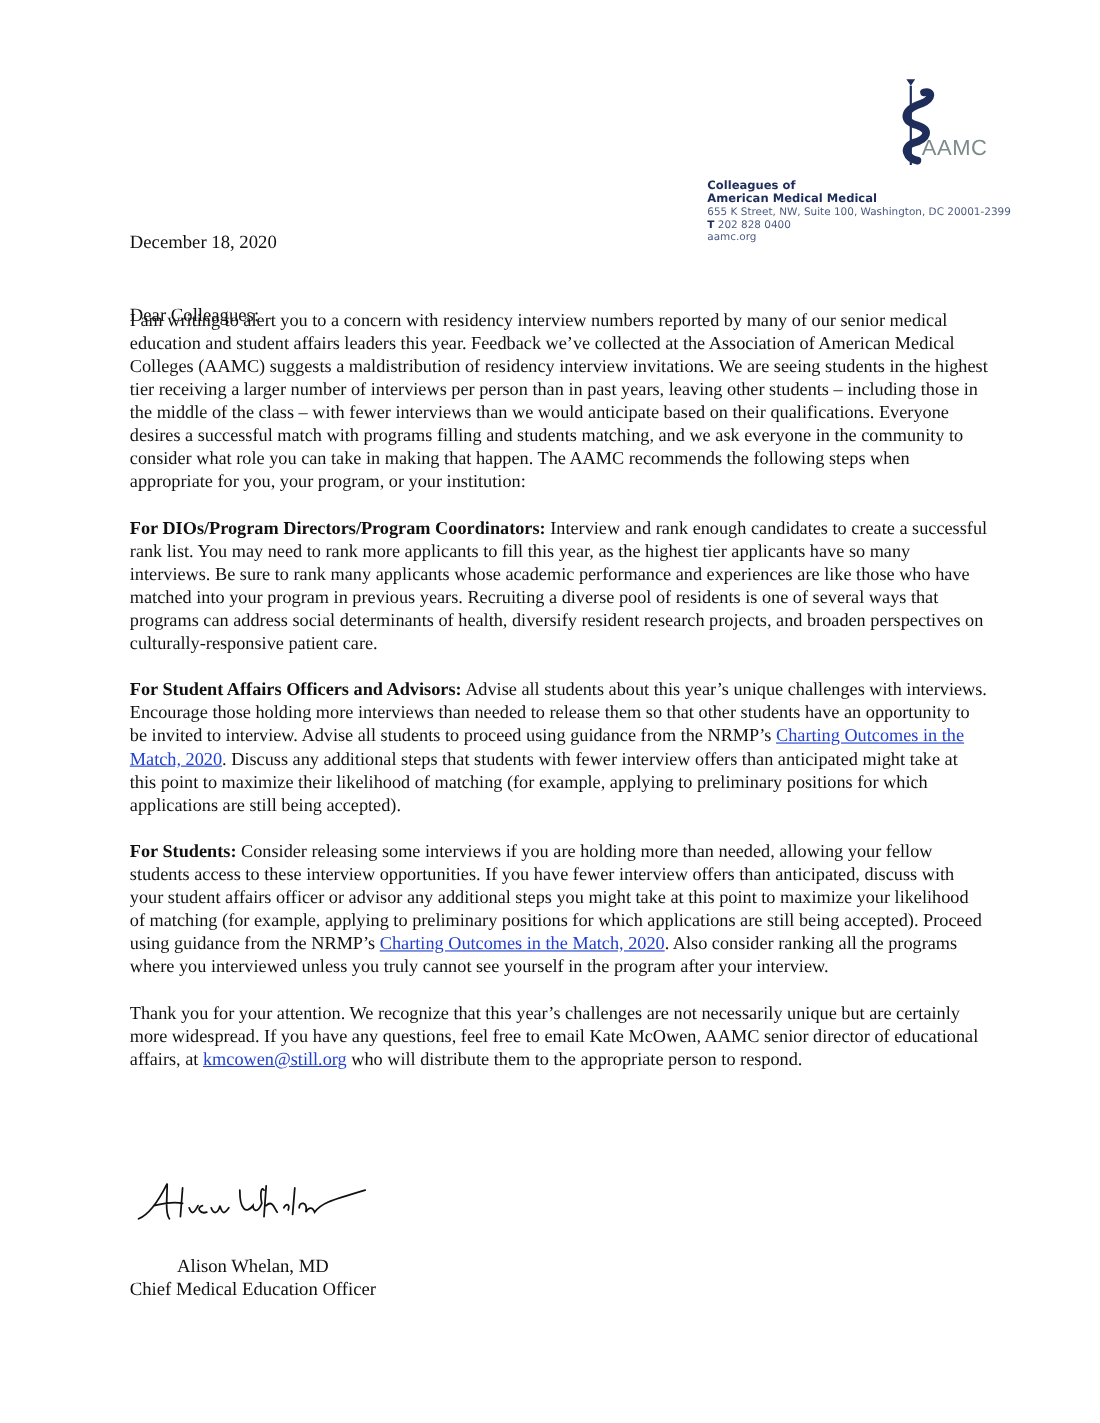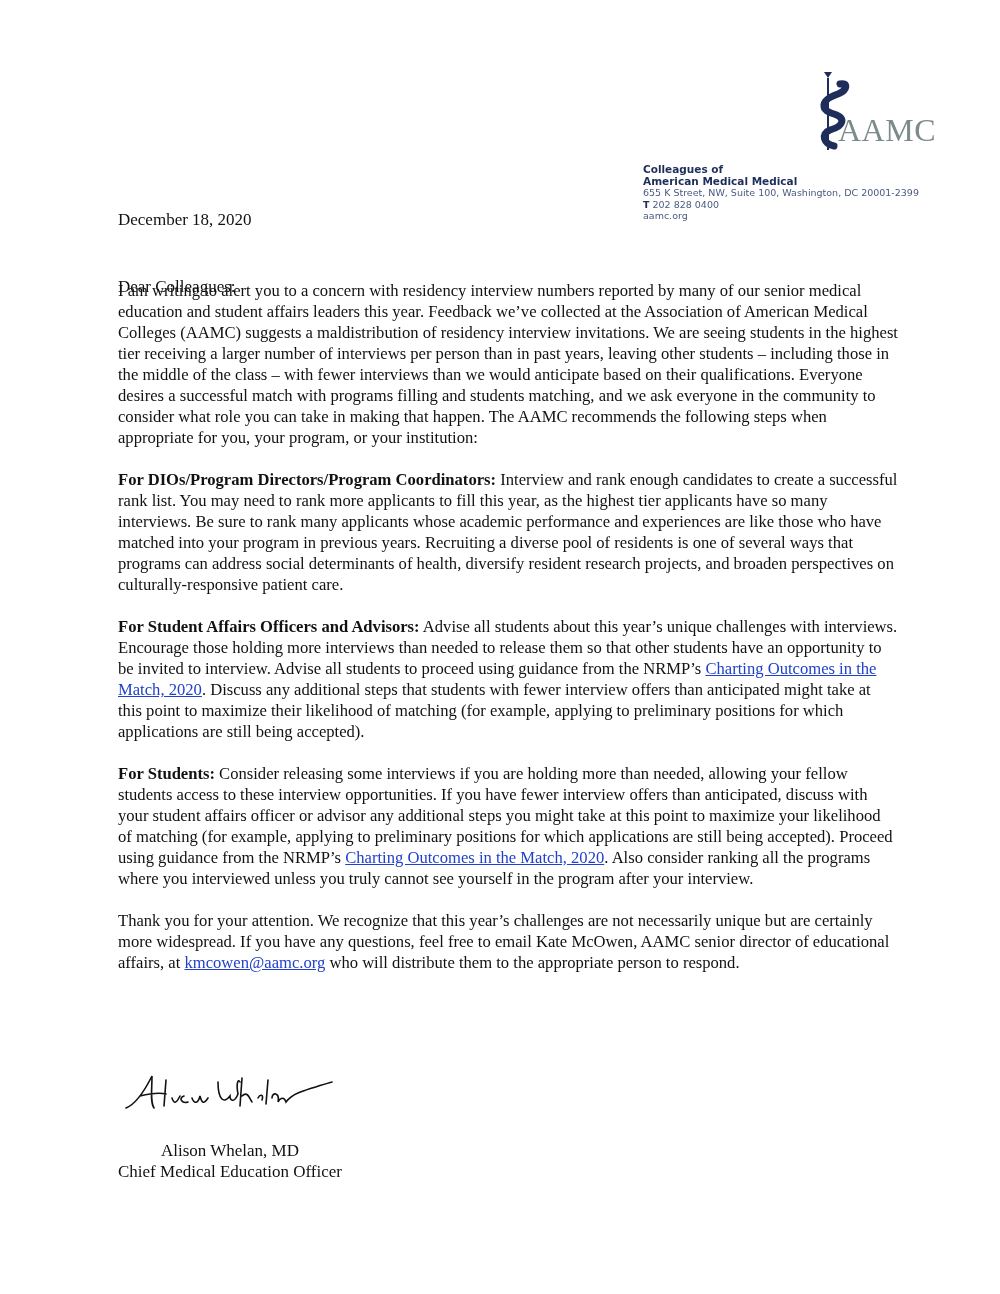--- a/index.html
+++ b/index.html
@@ -1,18 +1,18 @@
 <!DOCTYPE html>
 <html><head>
 <meta charset="utf-8">
 <style>
   html, body { margin: 0; padding: 0; background: #ffffff; }
   body { width: 1000px; height: 1294px; position: relative; overflow: hidden; font-family: "Liberation Serif", serif; color: #111; }
   .logo { position: absolute; left: 818px; top: 70px; width: 120px; height: 90px; }
-  .logo-text { position: absolute; left: 838px; top: 112px; font-family: Liberation Serif, serif; font-size: 32px; color: #7d8a8c; letter-spacing: 0.5px; }
+  .logo-text { position: absolute; left: 838px; top: 124px; font-family: Liberation Sans, sans-serif; font-size: 20px; color: #7d8a8c; letter-spacing: 0.5px; }
   .org { position: absolute; left: 643px; top: 164px; font-family: "DejaVu Sans", sans-serif; color: #2a3a66; line-height: 11.5px; }
   .org .name { font-weight: bold; font-size: 10.5px; color: #1e2d5a; }
   .org .addr { font-size: 9.5px; color: #4a5a80; }
   .org .phone { font-size: 9.5px; color: #4a5a80; }
   .org .phone b { color: #1e2d5a; }
   .org .web { font-size: 9.5px; color: #4a5a80; }
   .date { position: absolute; left: 118px; top: 170px; font-size: 17px; margin-top: 40px; }
   .salutation { position: absolute; left: 118px; top: 238px; font-size: 17px; margin-top: 39px; }
   .body { position: absolute; left: 118px; top: 280px; width: 780px; font-size: 16.6px; line-height: 21px; }
   .body p { margin: 0 0 21px 0; }
@@ -40,21 +40,21 @@
 </div>
 
 <div class="date">December 18, 2020</div>
 <div class="salutation">Dear Colleagues:</div>
 
 <div class="body">
   <p>I am writing to alert you to a concern with residency interview numbers reported by many of our senior medical education and student affairs leaders this year. Feedback we’ve collected at the Association of American Medical Colleges (AAMC) suggests a maldistribution of residency interview invitations. We are seeing students in the highest tier receiving a larger number of interviews per person than in past years, leaving other students – including those in the middle of the class – with fewer interviews than we would anticipate based on their qualifications. Everyone desires a successful match with programs filling and students matching, and we ask everyone in the community to consider what role you can take in making that happen. The AAMC recommends the following steps when appropriate for you, your program, or your institution:</p>
   <p><b>For DIOs/Program Directors/Program Coordinators:</b><span> Interview and rank enough candidates to create a successful rank list. You may need to rank more applicants to fill this year, as the highest tier applicants have so many interviews. Be sure to rank many applicants whose academic performance and experiences are like those who have matched into your program in previous years. Recruiting a diverse pool of residents is one of several ways that programs can address social determinants of health, diversify resident research projects, and broaden perspectives on culturally-responsive patient care.</span></p>
   <p><b>For Student Affairs Officers and Advisors:</b><span> Advise all students about this year’s unique challenges with interviews. Encourage those holding more interviews than needed to release them so that other students have an opportunity to be invited to interview. Advise all students to proceed using guidance from the NRMP’s </span><a class="link">Charting Outcomes in the Match, 2020</a><span>. Discuss any additional steps that students with fewer interview offers than anticipated might take at this point to maximize their likelihood of matching (for example, applying to preliminary positions for which applications are still being accepted).</span></p>
   <p><b>For Students:</b><span> Consider releasing some interviews if you are holding more than needed, allowing your fellow students access to these interview opportunities. If you have fewer interview offers than anticipated, discuss with your student affairs officer or advisor any additional steps you might take at this point to maximize your likelihood of matching (for example, applying to preliminary positions for which applications are still being accepted). Proceed using guidance from the NRMP’s </span><a class="link">Charting Outcomes in the Match, 2020</a><span>. Also consider ranking all the programs where you interviewed unless you truly cannot see yourself in the program after your interview.</span></p>
-  <p><span>Thank you for your attention. We recognize that this year’s challenges are not necessarily unique but are certainly more widespread. If you have any questions, feel free to email Kate McOwen, AAMC senior director of educational affairs, at </span><a class="link">kmcowen@aamc.org</a><span> who will distribute them to the appropriate person to respond.</span></p>
+  <p><span>Thank you for your attention. We recognize that this year’s challenges are not necessarily unique but are certainly more widespread. If you have any questions, feel free to email Kate McOwen, AAMC senior director of educational affairs, at </span><a class="link">kmcowen@still.org</a><span> who will distribute them to the appropriate person to respond.</span></p>
 </div>
 
 <svg class="signature" viewBox="0 0 230 50">
   <path d="M4,38 C14,34 22,22 30,6 C30,20 28,32 32,38 M18,26 C26,24 36,22 44,24 M44,10 L42,36 M50,28 C52,34 54,34 58,26 M62,26 C56,28 60,34 66,32 M70,28 C72,34 76,34 78,26 C80,34 82,34 86,28 M96,12 C96,30 102,34 108,26 C108,30 112,34 116,24 C114,14 116,8 118,12 M120,8 L118,36 M120,26 C126,20 128,30 130,32 M136,28 C138,24 142,24 140,30 M146,10 L144,34 M150,28 C150,22 158,22 156,32 C158,28 162,26 164,32 C170,24 176,22 210,12" fill="none" stroke="#111" stroke-width="1.6" stroke-linecap="round"></path>
 </svg>
 
 <div class="signer">
   <div>Alison Whelan, MD</div>
   <div>Chief Medical Education Officer</div>
 </div>

